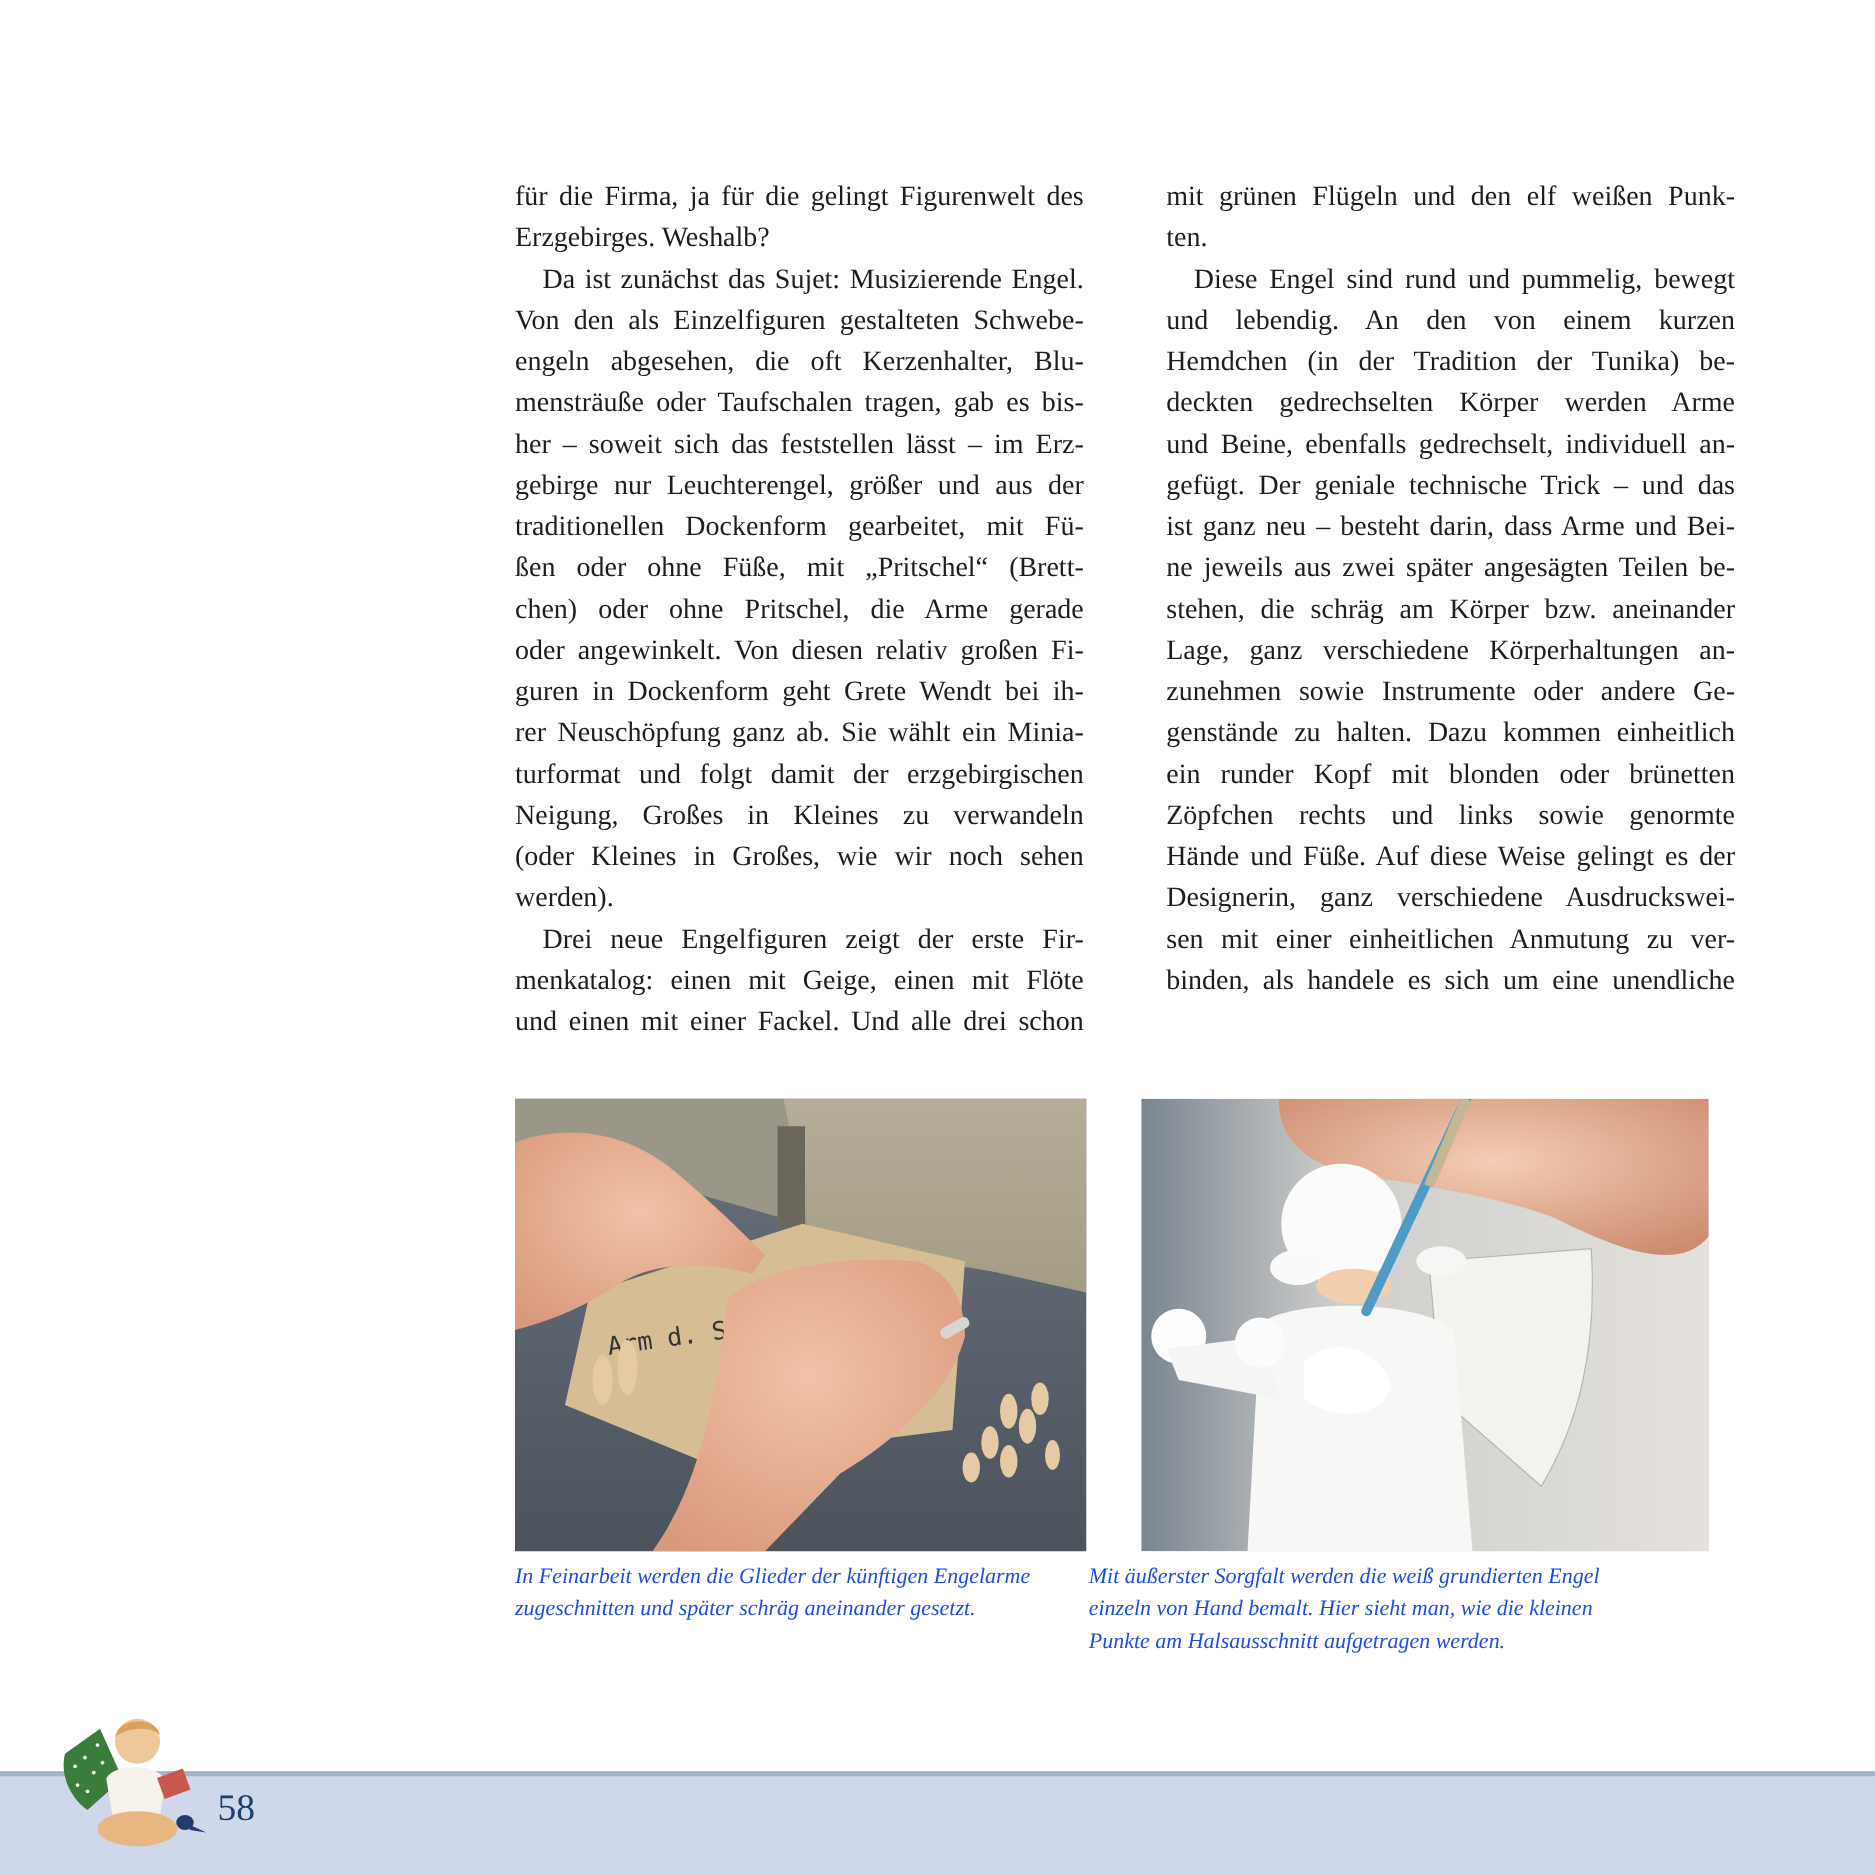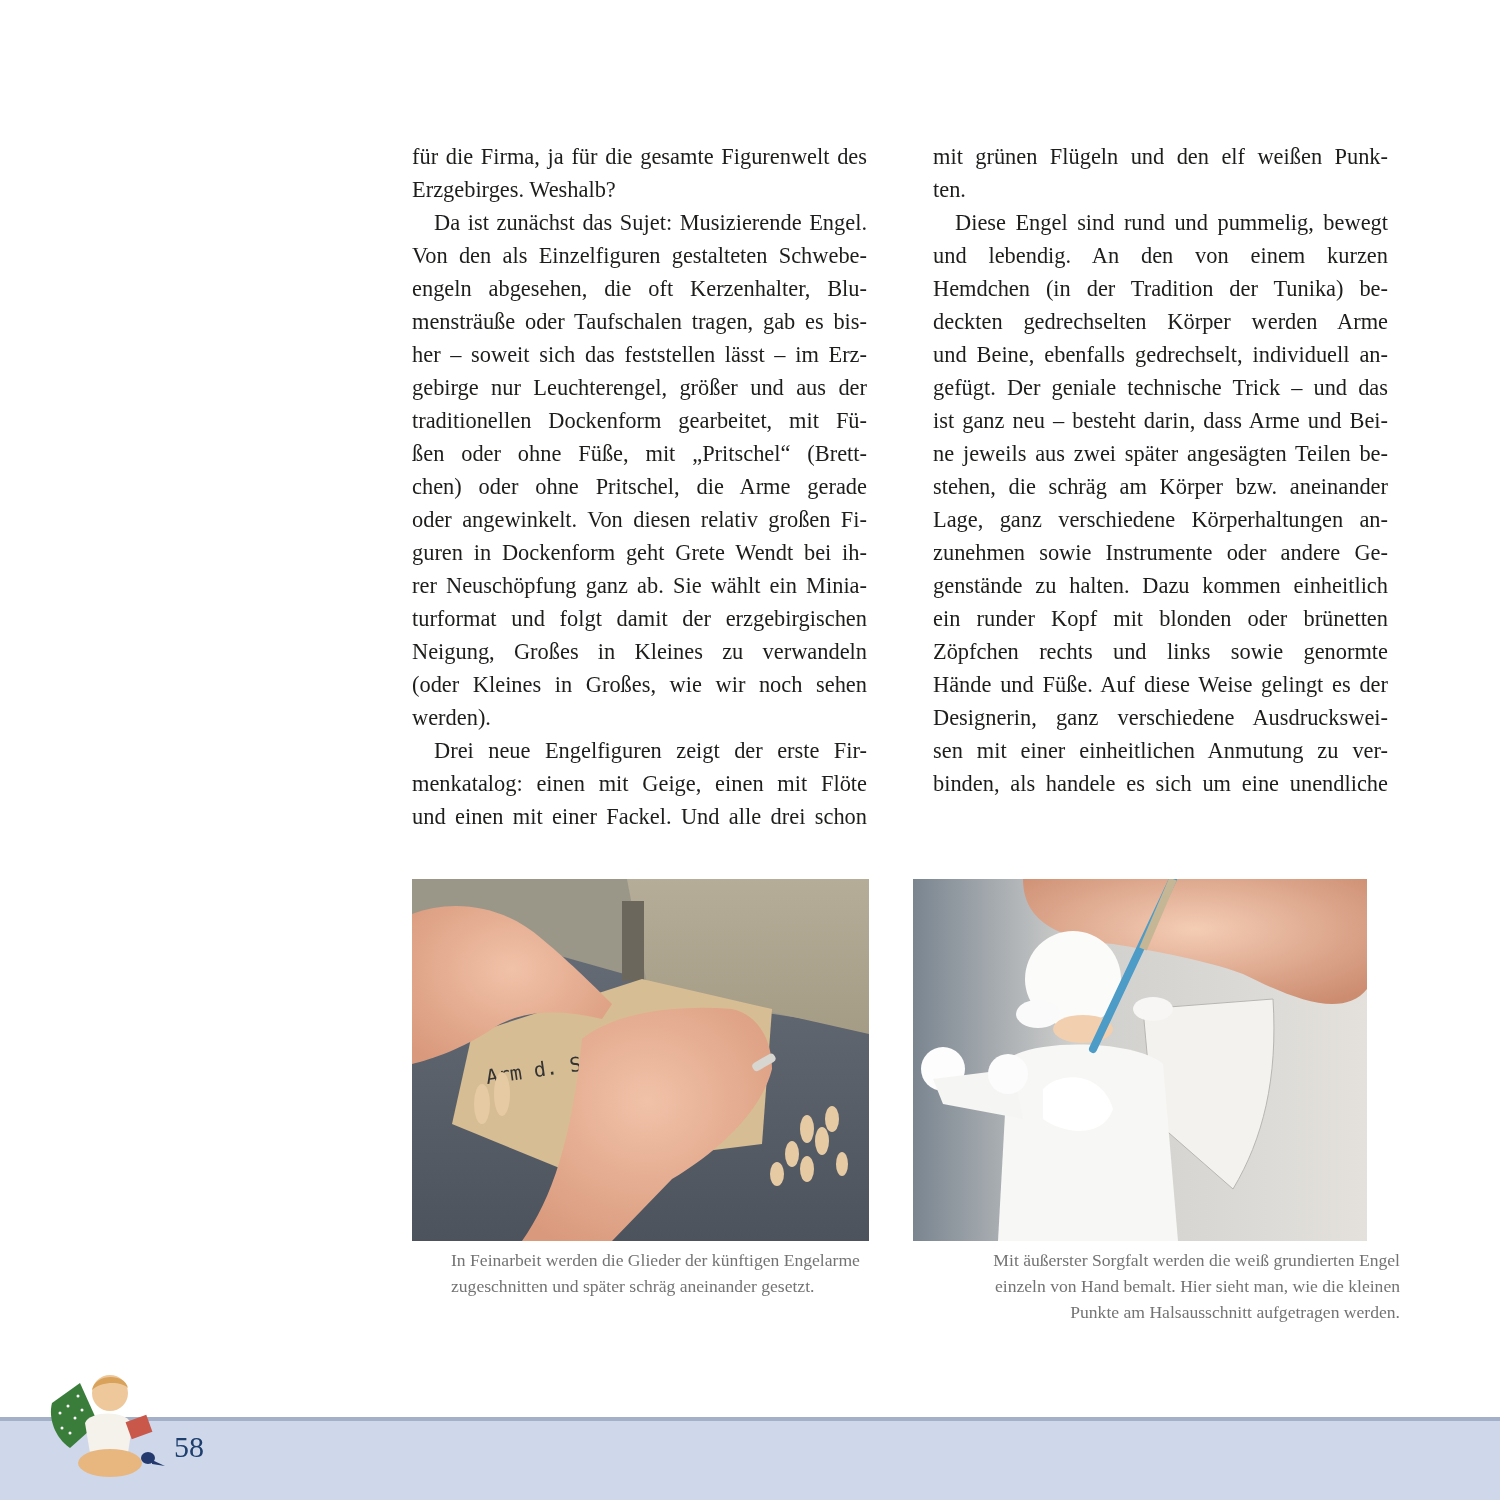--- a/index.html
+++ b/index.html
@@ -23,43 +23,43 @@
   #col-right { left: 913px; margin-left: 20px; }
 
   .photo {
     position: absolute; top: 879px; height: 362px; overflow: hidden;
   }
   #photo-left { left: 412px; width: 457px; background: #5c626c; }
   #photo-right { left: 913px; width: 454px; background: #d9d8d6; }
 
   .caption {
     position: absolute; top: 1247px; width: 460px;
-    font-size: 17.6px; line-height: 26px; color: #737373; margin-left: 39px;
+    font-style: italic; font-size: 17.6px; line-height: 26px; color: #1d4ed8;
   }
   .caption .line { display: block; white-space: nowrap; }
   #caption-left { left: 412px; }
-  #caption-right { left: 901px; text-align: right; }
+  #caption-right { left: 871px; }
 
   .footer-band {
     position: absolute; left: 0; top: 1417px; width: 1500px; height: 83px;
     background: #cfd8ea;
     border-top: 4px solid #a3b0c8;
     box-sizing: border-box;
   }
   .page-number {
     position: absolute; left: 174px; top: 1430px;
     font-size: 30px; color: #1e3f6e;
   }
   .angel-figure { position: absolute; left: 40px; top: 1368px; width: 140px; height: 115px; }
 </style>
 </head>
 <body>
 
 <div id="col-left" class="col">
-  <span class="line">für die Firma, ja für die gesamte Figurenwelt des</span>
+  <span class="line">für die Firma, ja für die gelingt Figurenwelt des</span>
   <span class="line last">Erzgebirges. Weshalb?</span>
   <span class="line indent">Da ist zunächst das Sujet: Musizierende Engel.</span>
   <span class="line">Von den als Einzelfiguren gestalteten Schwebe-</span>
   <span class="line">engeln abgesehen, die oft Kerzenhalter, Blu-</span>
   <span class="line">mensträuße oder Taufschalen tragen, gab es bis-</span>
   <span class="line">her – soweit sich das feststellen lässt – im Erz-</span>
   <span class="line">gebirge nur Leuchterengel, größer und aus der</span>
   <span class="line">traditionellen Dockenform gearbeitet, mit Fü-</span>
   <span class="line">ßen oder ohne Füße, mit „Pritschel“ (Brett-</span>
   <span class="line">chen) oder ohne Pritschel, die Arme gerade</span>

